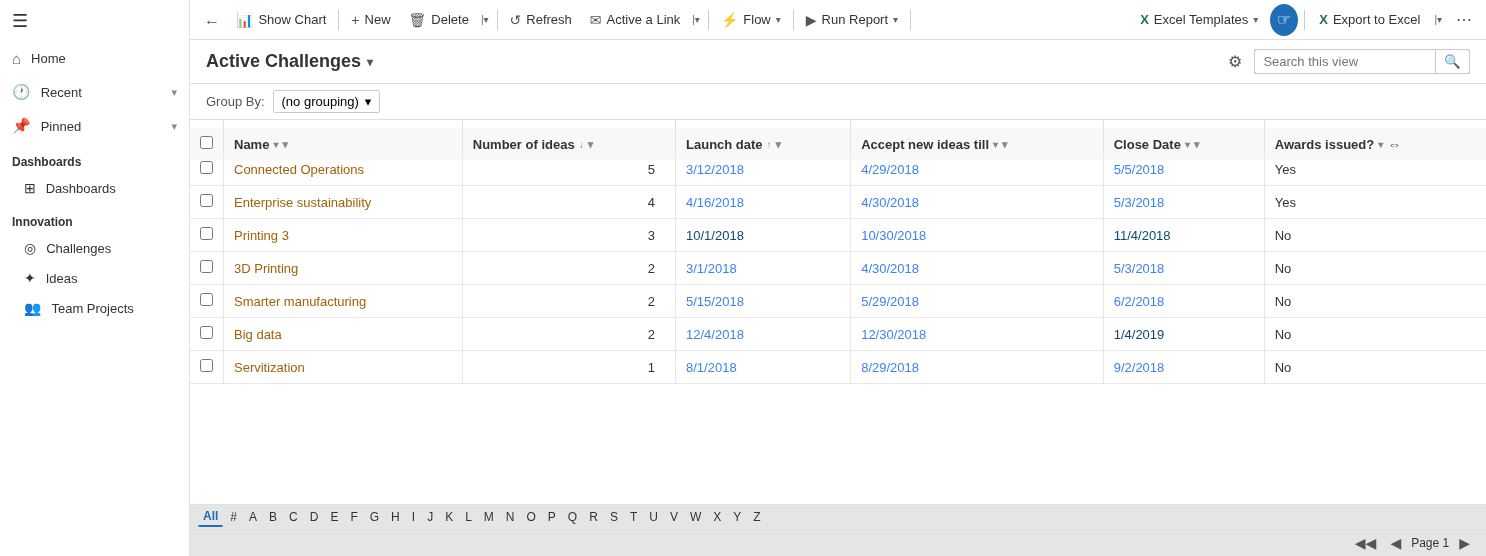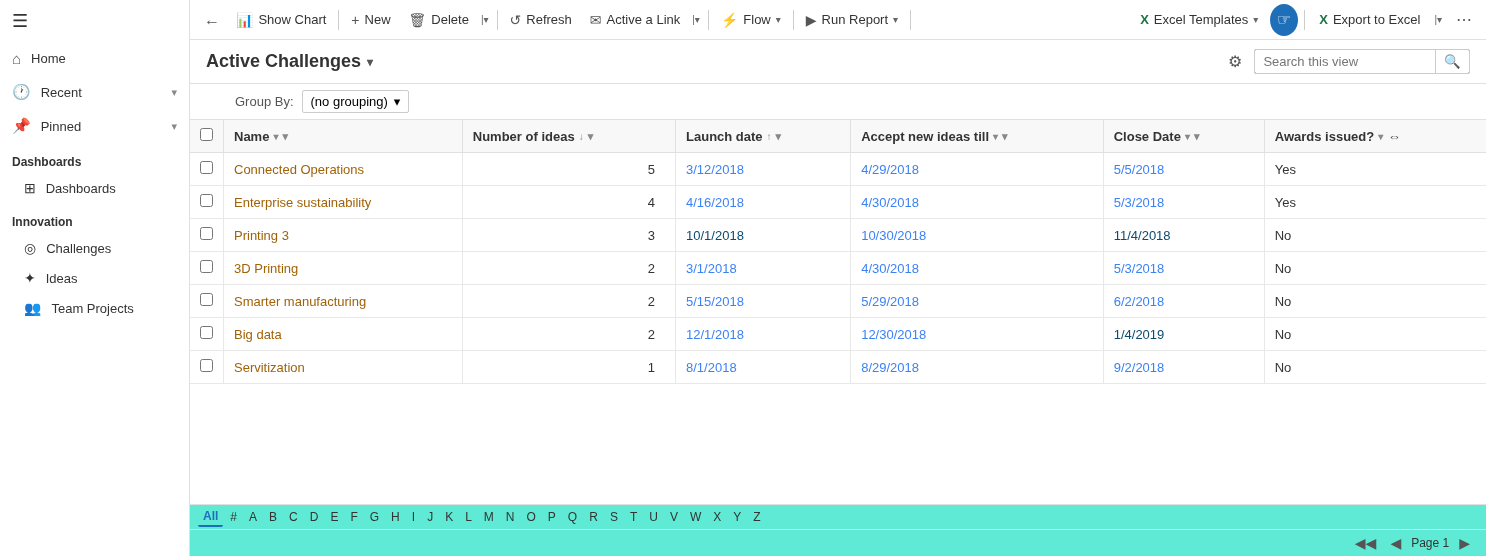--- a/index.html
+++ b/index.html
@@ -183,21 +183,21 @@
     }
 
     
     #group-by-bar {
       display: flex;
       align-items: center;
       padding: 6px 16px;
       border-bottom: 1px solid #e0e0e0;
       gap: 8px;
     }
-    .group-by-label { color: #555; font-size: 13px; margin-left: 29px; }
+    .group-by-label { color: #555; font-size: 13px; }
     .group-by-select {
       border: 1px solid #ccc;
       border-radius: 2px;
       padding: 3px 8px;
       font-size: 13px;
       background: #fff;
       cursor: pointer;
       display: flex;
       align-items: center;
       gap: 6px;
@@ -216,21 +216,21 @@
     }
     thead th {
       background: #f8f8f8;
       border-bottom: 1px solid #e0e0e0;
       border-right: 1px solid #e0e0e0;
       padding: 8px 10px;
       font-weight: 600;
       color: #333;
       white-space: nowrap;
       position: sticky;
-      top: 0;
+      top: 8px;
       z-index: 1;
     }
     thead th:last-child { border-right: none; }
     th .col-header-inner {
       display: flex;
       align-items: center;
       gap: 4px;
     }
     th .sort-icon { font-size: 10px; color: #888; }
     th .filter-col-icon { font-size: 11px; color: #888; cursor: pointer; }
@@ -243,21 +243,21 @@
     }
     tbody td:last-child { border-right: none; }
     .name-link { color: #a16207; cursor: pointer; text-decoration: none; }
     .date-orange { color: #0c4a6e; }
     .date-normal { color: #3b82f6; }
     .num-cell { text-align: right; padding-right: 20px; }
 
     
     #bottom-bar {
       border-top: 1px solid #e0e0e0;
-      background: #5eead4;
+      background: #e5e5e5;
       text-align: right;
     }
     #alpha-bar {
       display: flex;
       align-items: center;
       padding: 2px 8px;
       border-bottom: 1px solid #e0e0e0;
       gap: 2px;
     }
     .alpha-item {
@@ -553,21 +553,21 @@
       <td>No</td>
     </tr>
           <tr>
       <td class="checkbox-col">
         <input type="checkbox" style="">
       </td>
       <td>
         <a class="name-link">Big data</a>
       </td>
       <td class="num-cell">2</td>
-      <td class="date-normal">12/1/2018</td>
+      <td class="date-normal">12/4/2018</td>
       <td class="date-normal">12/30/2018</td>
       <td class="date-orange">1/4/2019</td>
       <td>No</td>
     </tr>
           <tr>
       <td class="checkbox-col">
         <input type="checkbox" style="">
       </td>
       <td>
         <a class="name-link">Servitization</a>

